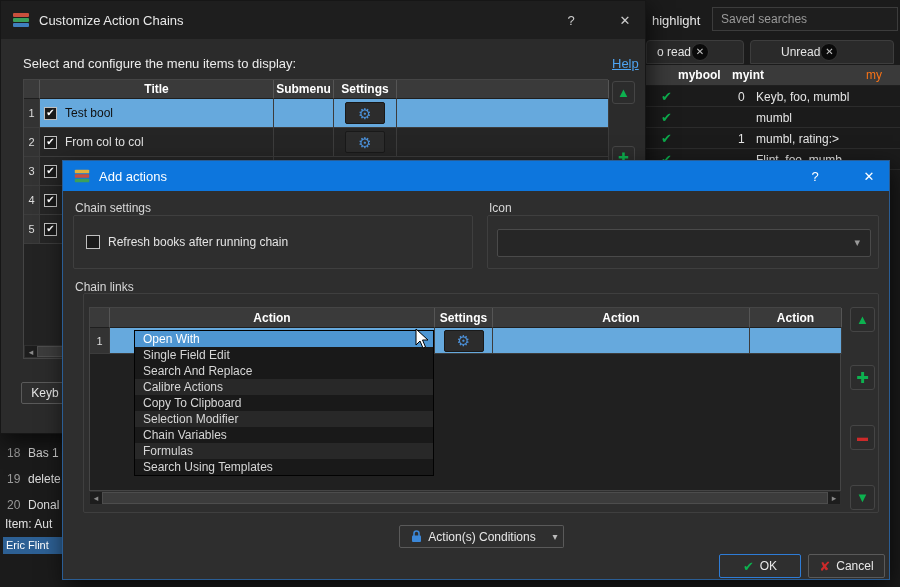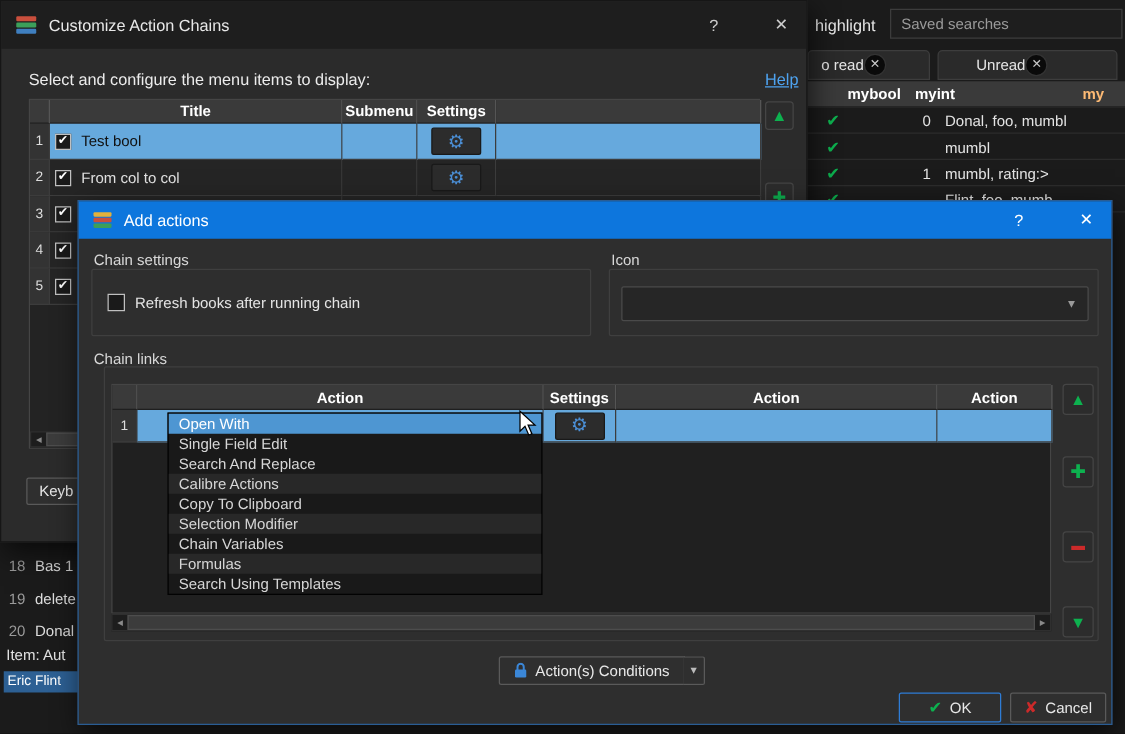--- a/index.html
+++ b/index.html
@@ -60,27 +60,27 @@
   <div class="tab" style="left:750px;top:40px;width:144px;height:24px;padding-left:30px">
     <span>Unread</span>
     <span class="badge" style="margin-right:22px">
       <span>✕</span>
     </span>
   </div>
 
   <div class="abs" style="left:646px;top:65px;width:254px;height:21px;background:#3a3a3a;border-bottom:1px solid #1f1f1f">
     <span class="abs" style="left:32px;top:3px;font-weight:bold;color:#fff">mybool</span>
     <span class="abs" style="left:86px;top:3px;font-weight:bold;color:#fff">myint</span>
-    <span class="abs" style="left:220px;top:3px;font-weight:bold;color:#fdba74">my</span>
+    <span class="abs" style="left:220px;top:3px;font-weight:normal;color:#f97316">my</span>
   </div>
 
   <div class="bookrow" style="left:646px;top:86px;width:254px;height:21px">
     <span class="abs green" style="left:15px;top:3px;font-size:13px">✔</span>
     <span class="abs" style="left:92px;top:4px">0</span>
-    <span class="abs" style="left:110px;top:4px;white-space:nowrap">Donal, foo, mumbl</span>
+    <span class="abs" style="left:110px;top:4px;white-space:nowrap">Keyb, foo, mumbl</span>
   </div>
   <div class="bookrow" style="left:646px;top:107px;width:254px;height:21px">
     <span class="abs green" style="left:15px;top:3px;font-size:13px">✔</span>
     <span class="abs" style="left:110px;top:4px;white-space:nowrap">mumbl</span>
   </div>
   <div class="bookrow" style="left:646px;top:128px;width:254px;height:21px">
     <span class="abs green" style="left:15px;top:3px;font-size:13px">✔</span>
     <span class="abs" style="left:92px;top:4px">1</span>
     <span class="abs" style="left:110px;top:4px;white-space:nowrap">mumbl, rating:&gt;</span>
   </div>

